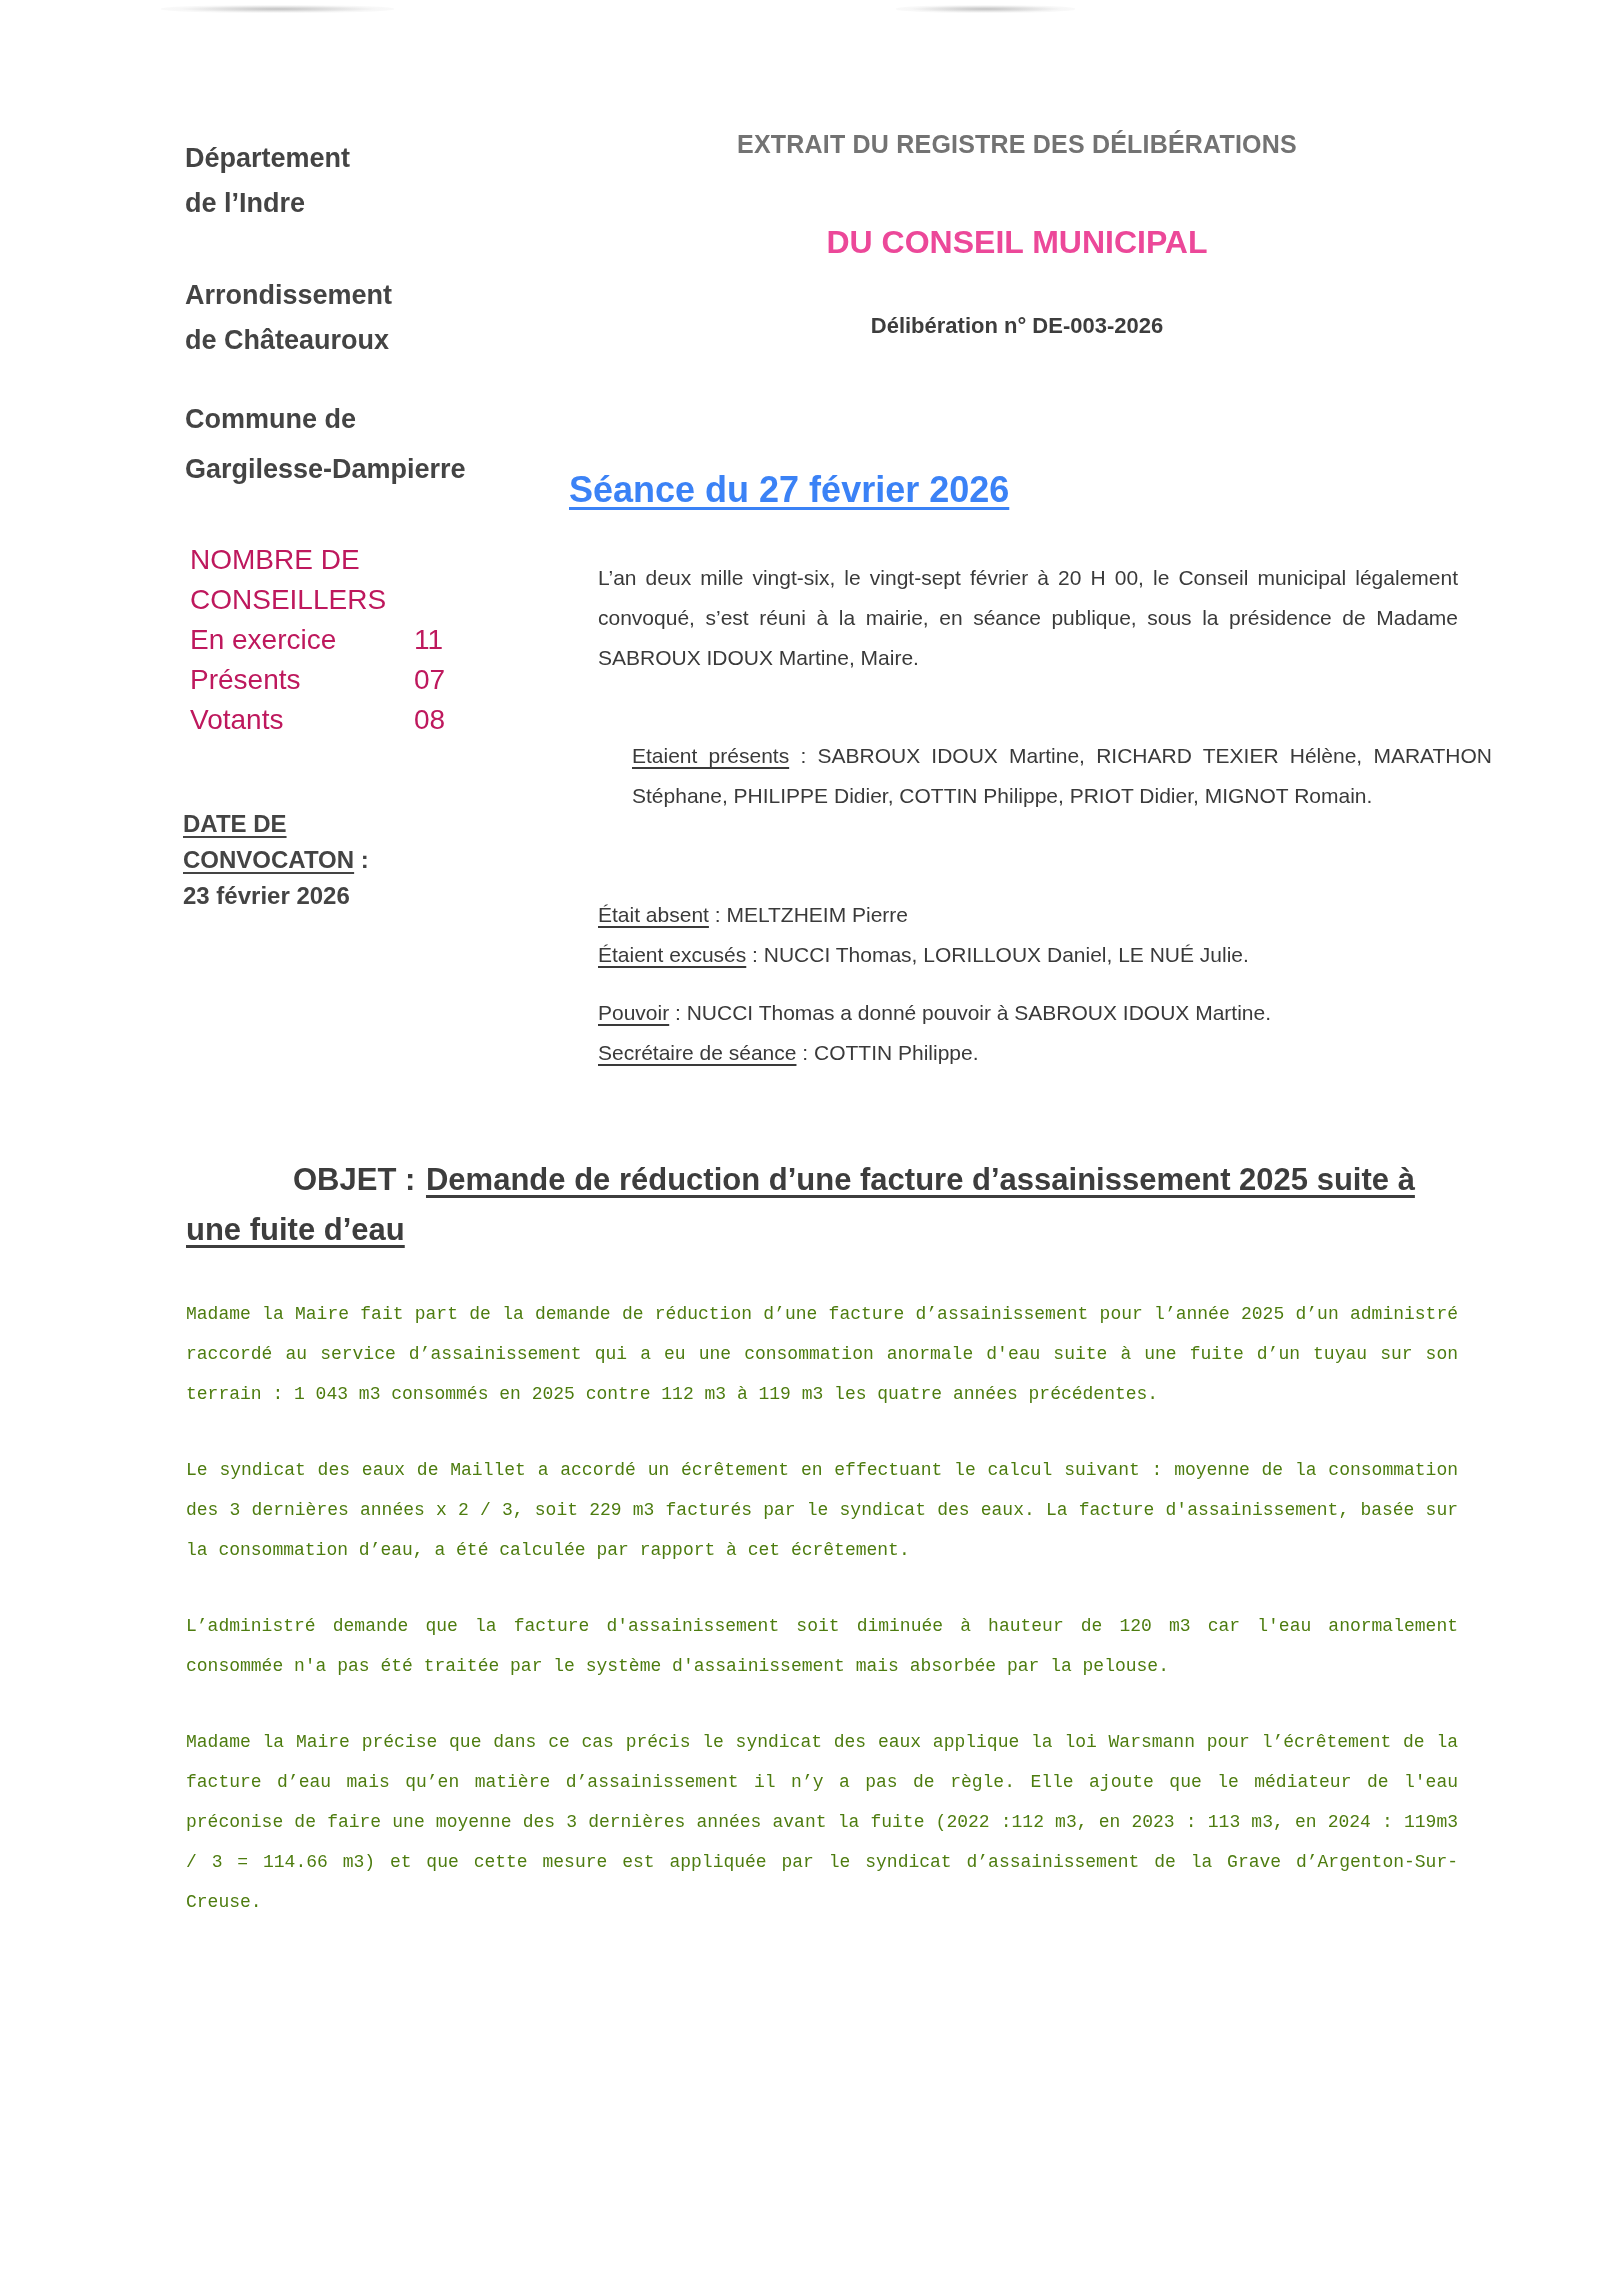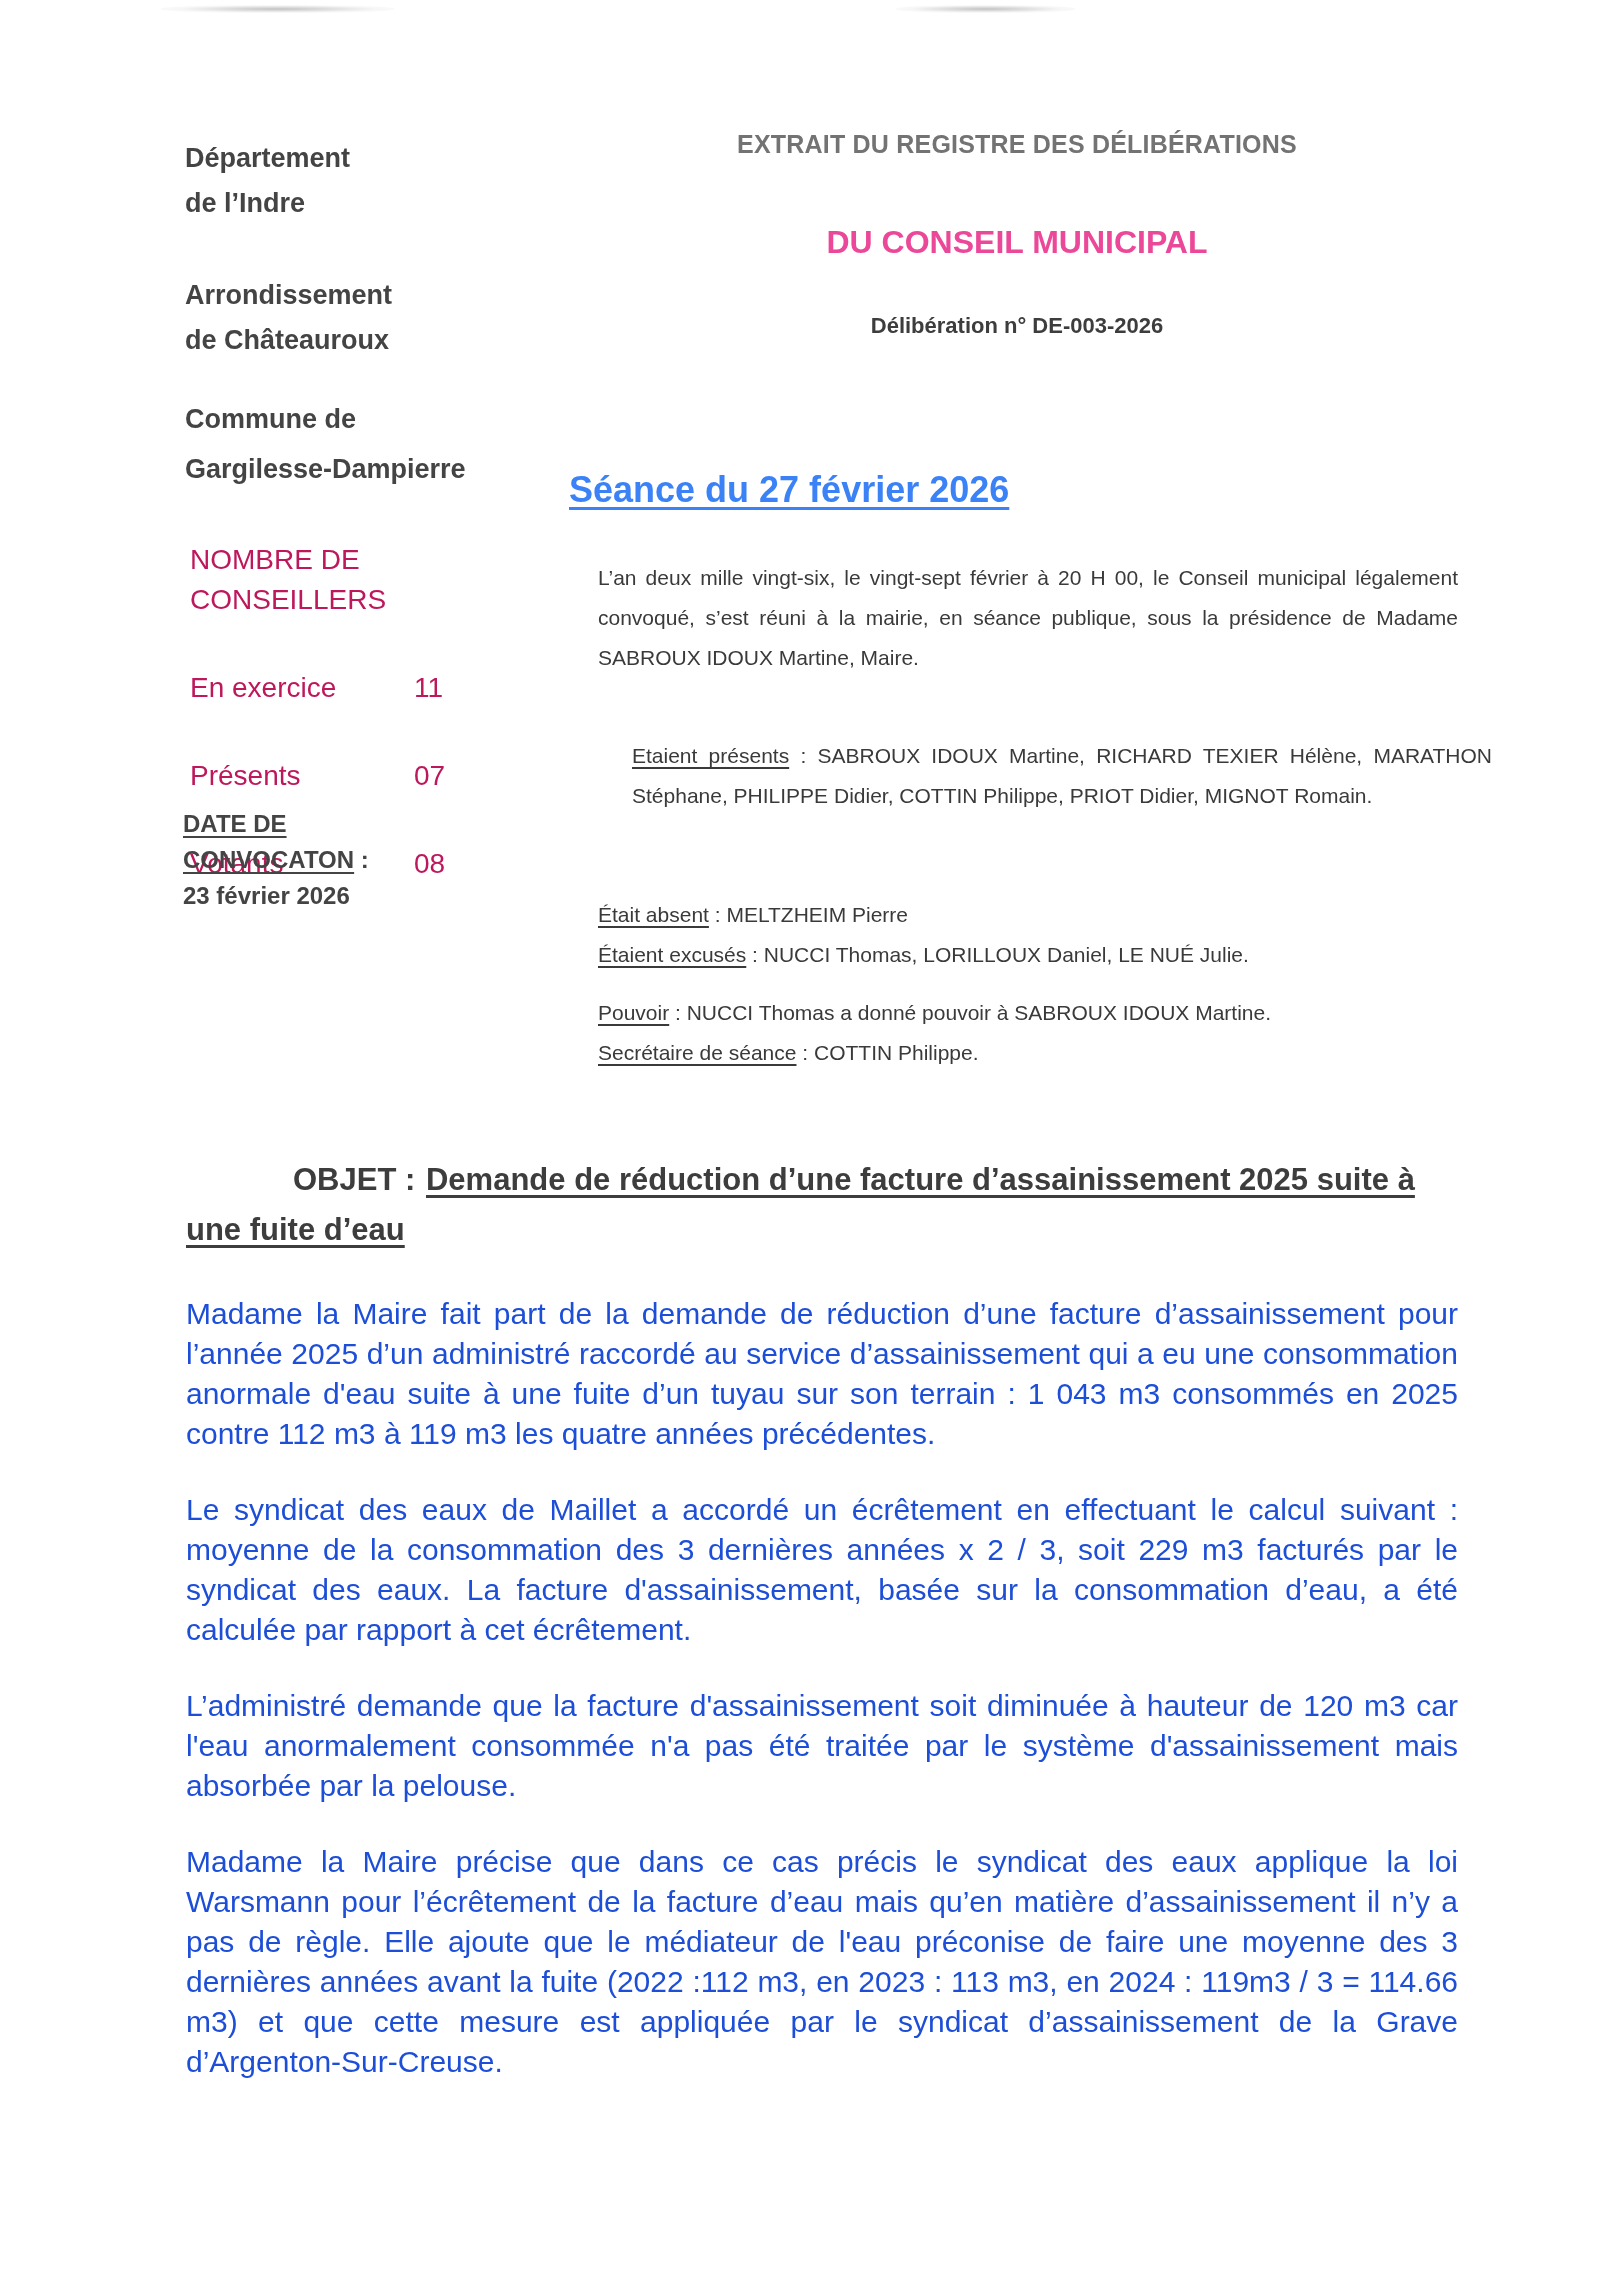--- a/index.html
+++ b/index.html
@@ -29,21 +29,21 @@
       font-weight: bold;
       font-size: 27px;
       line-height: 45px;
       color: #444;
     }
     .counts {
       font-size: 28px;
       line-height: 40px;
       color: #be185d;
     }
-    .counts .row { display: flex; margin-top: 48px; }
+    .counts .row { display: flex; }
     .counts .lbl { width: 224px; }
     .counts .val { width: 54px; }
     .convoc {
       font-weight: bold;
       font-size: 24px;
       line-height: 36px;
       color: #444;
     }
     .u { text-decoration: underline; text-underline-offset: 3.6px; text-decoration-thickness: 1.8px; }
 
@@ -109,25 +109,26 @@
       margin-right: 10.7px;
     }
     .objet .objet-text {
       text-decoration: underline;
       text-underline-offset: 5.4px;
       text-decoration-thickness: 2.7px;
     }
 
     
     .body-text {
-      font-size: 30px;
+      font-size: 18px;
       line-height: 40px;
       text-align: justify;
-      color: #1d4ed8;
+      color: #4d7c0f;
       width: 1272px;
+      font-family: Liberation Mono, monospace;
     }
     .body-text p { margin: 0 0 36px 0; }
   </style>
 </head>
 <body>
 
 <div class="scan-smudge" style="left:161px; width:233px;"></div>
 <div class="scan-smudge" style="left:896px; width:179px;"></div>
 
 <div class="abs left-block" style="left:185px; top:136px;">

